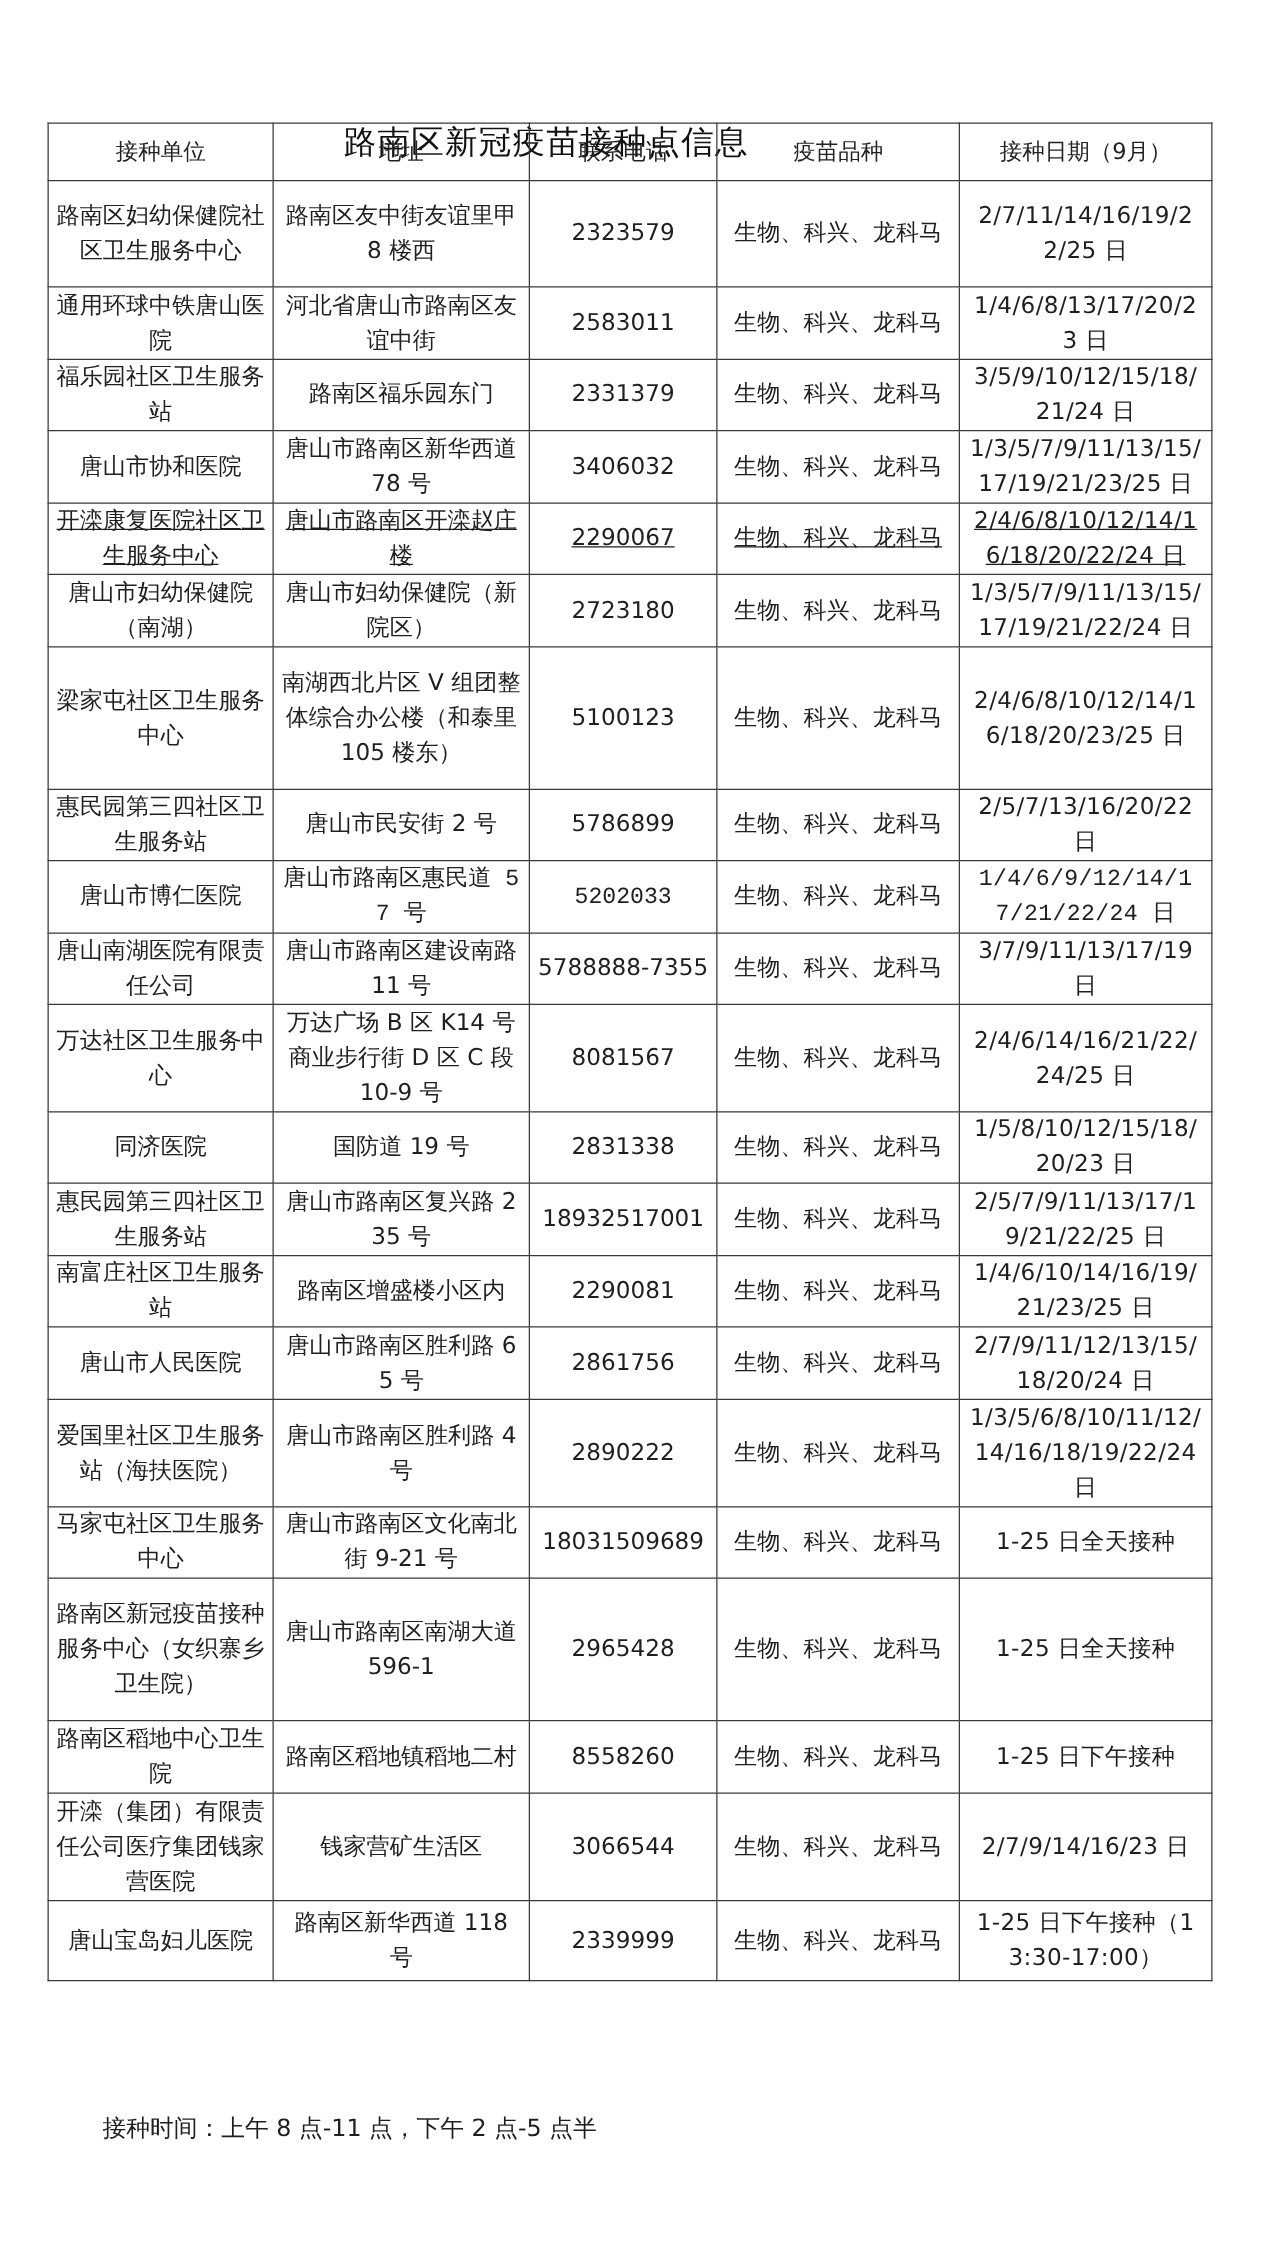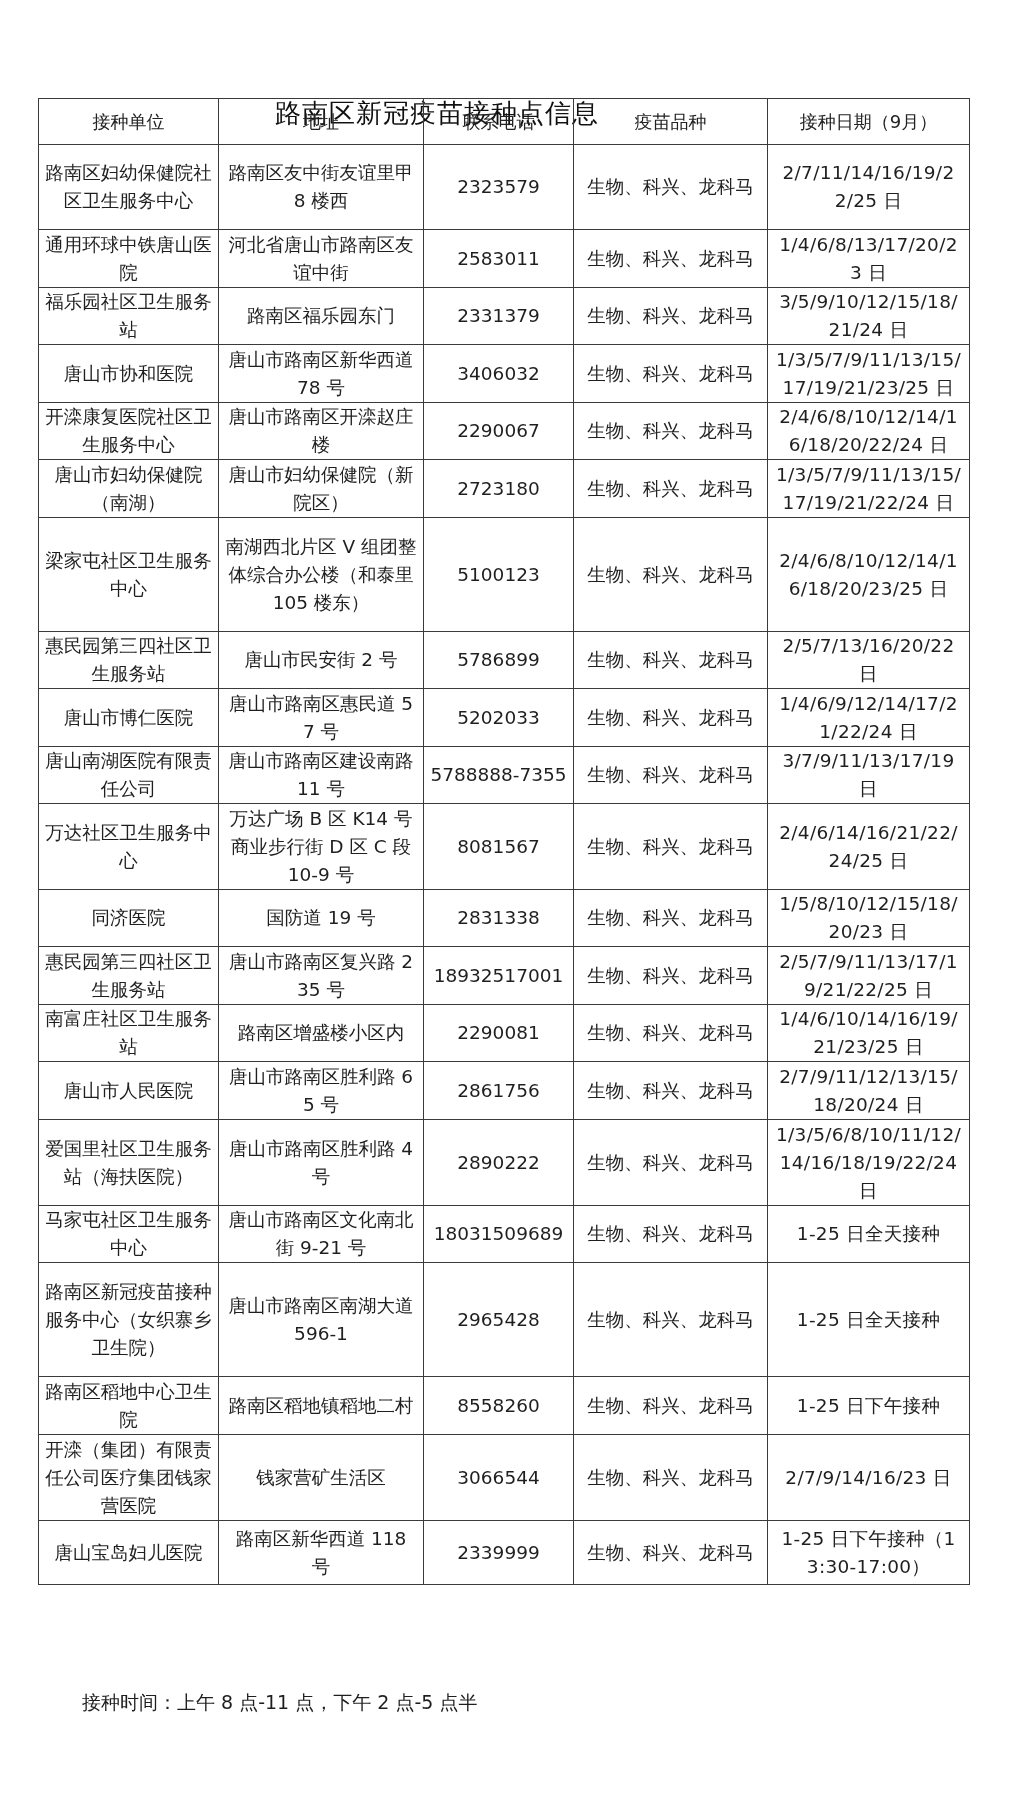--- a/index.html
+++ b/index.html
@@ -78,21 +78,21 @@
         <td>生物、科兴、龙科马</td>
         <td class="dates">3/5/9/10/12/15/18/21/24 日</td>
       </tr>
       <tr style="height: 58px;">
         <td>唐山市协和医院</td>
         <td class="addr">唐山市路南区新华西道 78 号</td>
         <td class="phone">3406032</td>
         <td>生物、科兴、龙科马</td>
         <td class="dates">1/3/5/7/9/11/13/15/17/19/21/23/25 日</td>
       </tr>
-      <tr style="height: 57px;">
+      <tr style="height: 57px; text-decoration: underline;">
         <td>开滦康复医院社区卫生服务中心</td>
         <td class="addr">唐山市路南区开滦赵庄楼</td>
         <td class="phone">2290067</td>
         <td>生物、科兴、龙科马</td>
         <td class="dates">2/4/6/8/10/12/14/16/18/20/22/24 日</td>
       </tr>
       <tr style="height: 58px; padding-left: 20px;">
         <td>唐山市妇幼保健院（南湖）</td>
         <td class="addr">唐山市妇幼保健院（新院区）</td>
         <td class="phone">2723180</td>
@@ -106,21 +106,21 @@
         <td>生物、科兴、龙科马</td>
         <td class="dates">2/4/6/8/10/12/14/16/18/20/23/25 日</td>
       </tr>
       <tr style="height: 57px;">
         <td>惠民园第三四社区卫生服务站</td>
         <td class="addr">唐山市民安街 2 号</td>
         <td class="phone">5786899</td>
         <td>生物、科兴、龙科马</td>
         <td class="dates">2/5/7/13/16/20/22 日</td>
       </tr>
-      <tr style="height: 58px;">
+      <tr style="height: 58px; font-family: Liberation Mono, monospace;">
         <td>唐山市博仁医院</td>
         <td class="addr">唐山市路南区惠民道 57 号</td>
         <td class="phone">5202033</td>
         <td>生物、科兴、龙科马</td>
         <td class="dates">1/4/6/9/12/14/17/21/22/24 日</td>
       </tr>
       <tr style="height: 57px;">
         <td>唐山南湖医院有限责任公司</td>
         <td class="addr">唐山市路南区建设南路 11 号</td>
         <td class="phone">5788888-7355</td>

